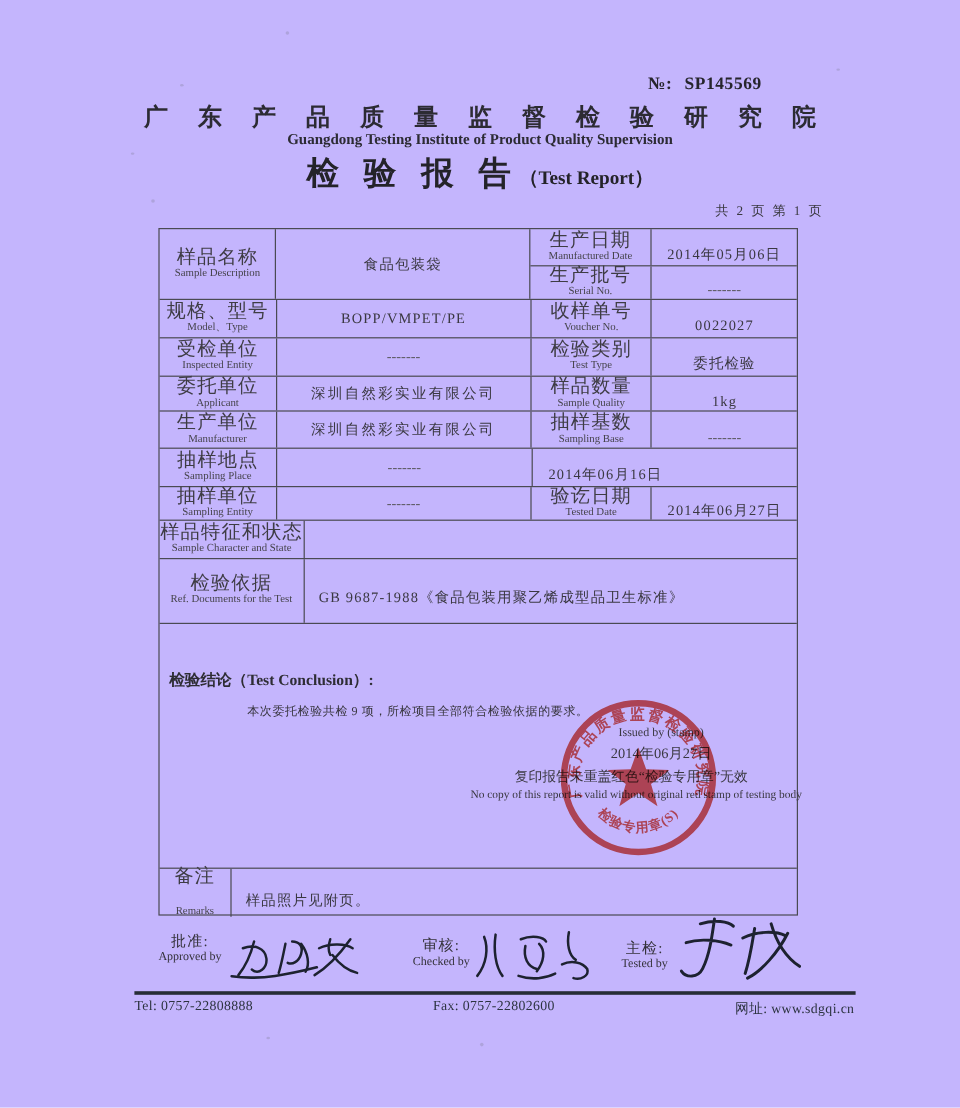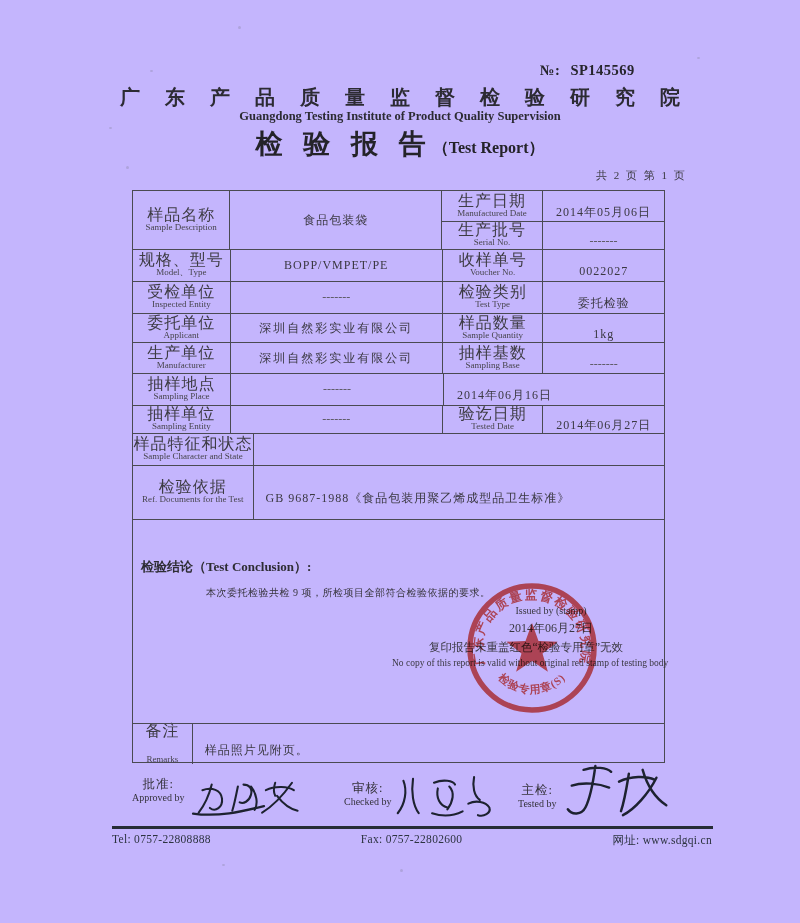--- a/index.html
+++ b/index.html
@@ -139,21 +139,21 @@
     </div>
 
     <div class="row" style="height:29px">
       <div class="cell lbl w-l1">
         <div class="cn">委托单位</div>
         <div class="en">Applicant</div>
       </div>
       <div class="cell val w-v1" style="letter-spacing:2px">深圳自然彩实业有限公司</div>
       <div class="cell lbl w-l2">
         <div class="cn">样品数量</div>
-        <div class="en">Sample Quantity</div>
+        <div class="en">Sample Quality</div>
       </div>
       <div class="cell val w-v2 end">1kg</div>
     </div>
 
     <div class="row" style="height:31px">
       <div class="cell lbl w-l1">
         <div class="cn">生产单位</div>
         <div class="en">Manufacturer</div>
       </div>
       <div class="cell val w-v1" style="letter-spacing:2px">深圳自然彩实业有限公司</div>

